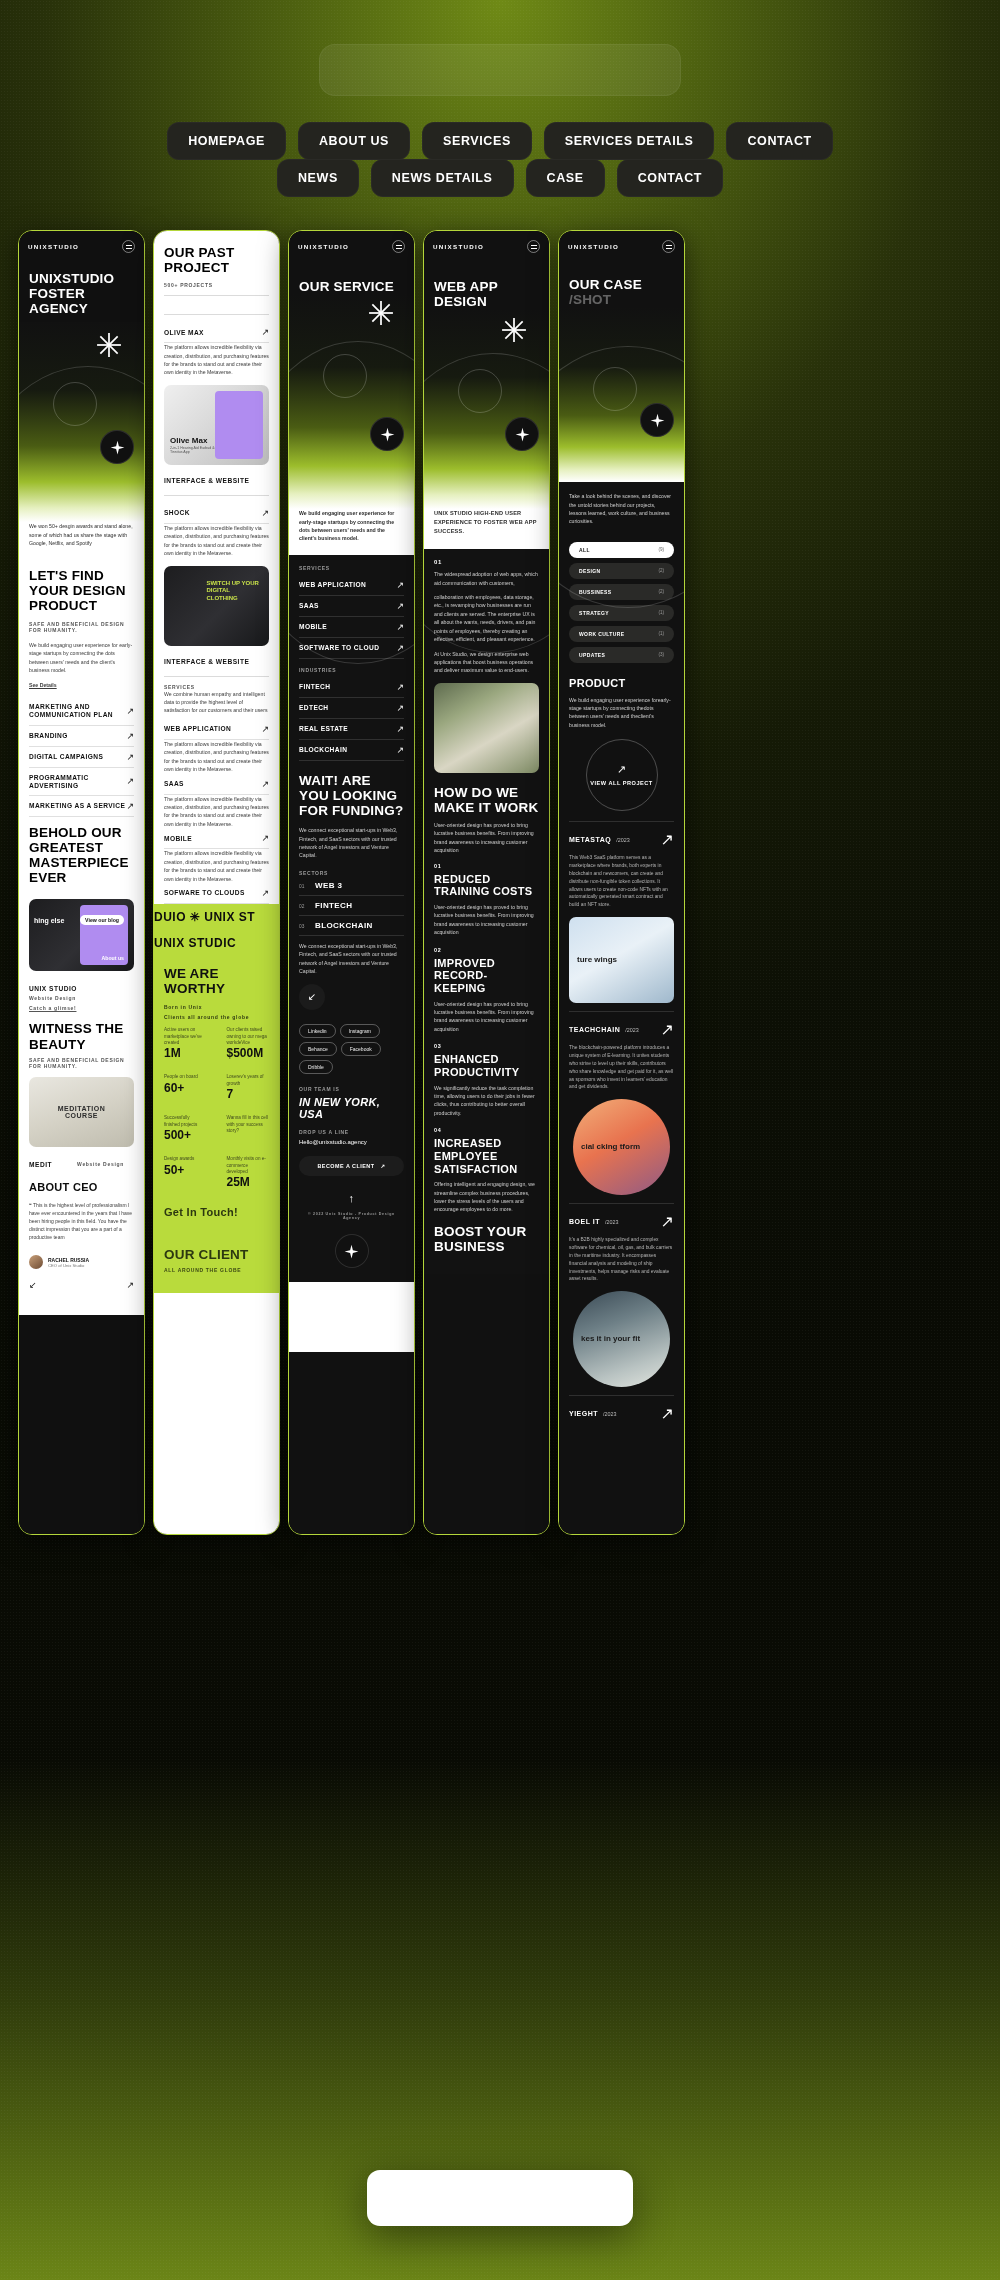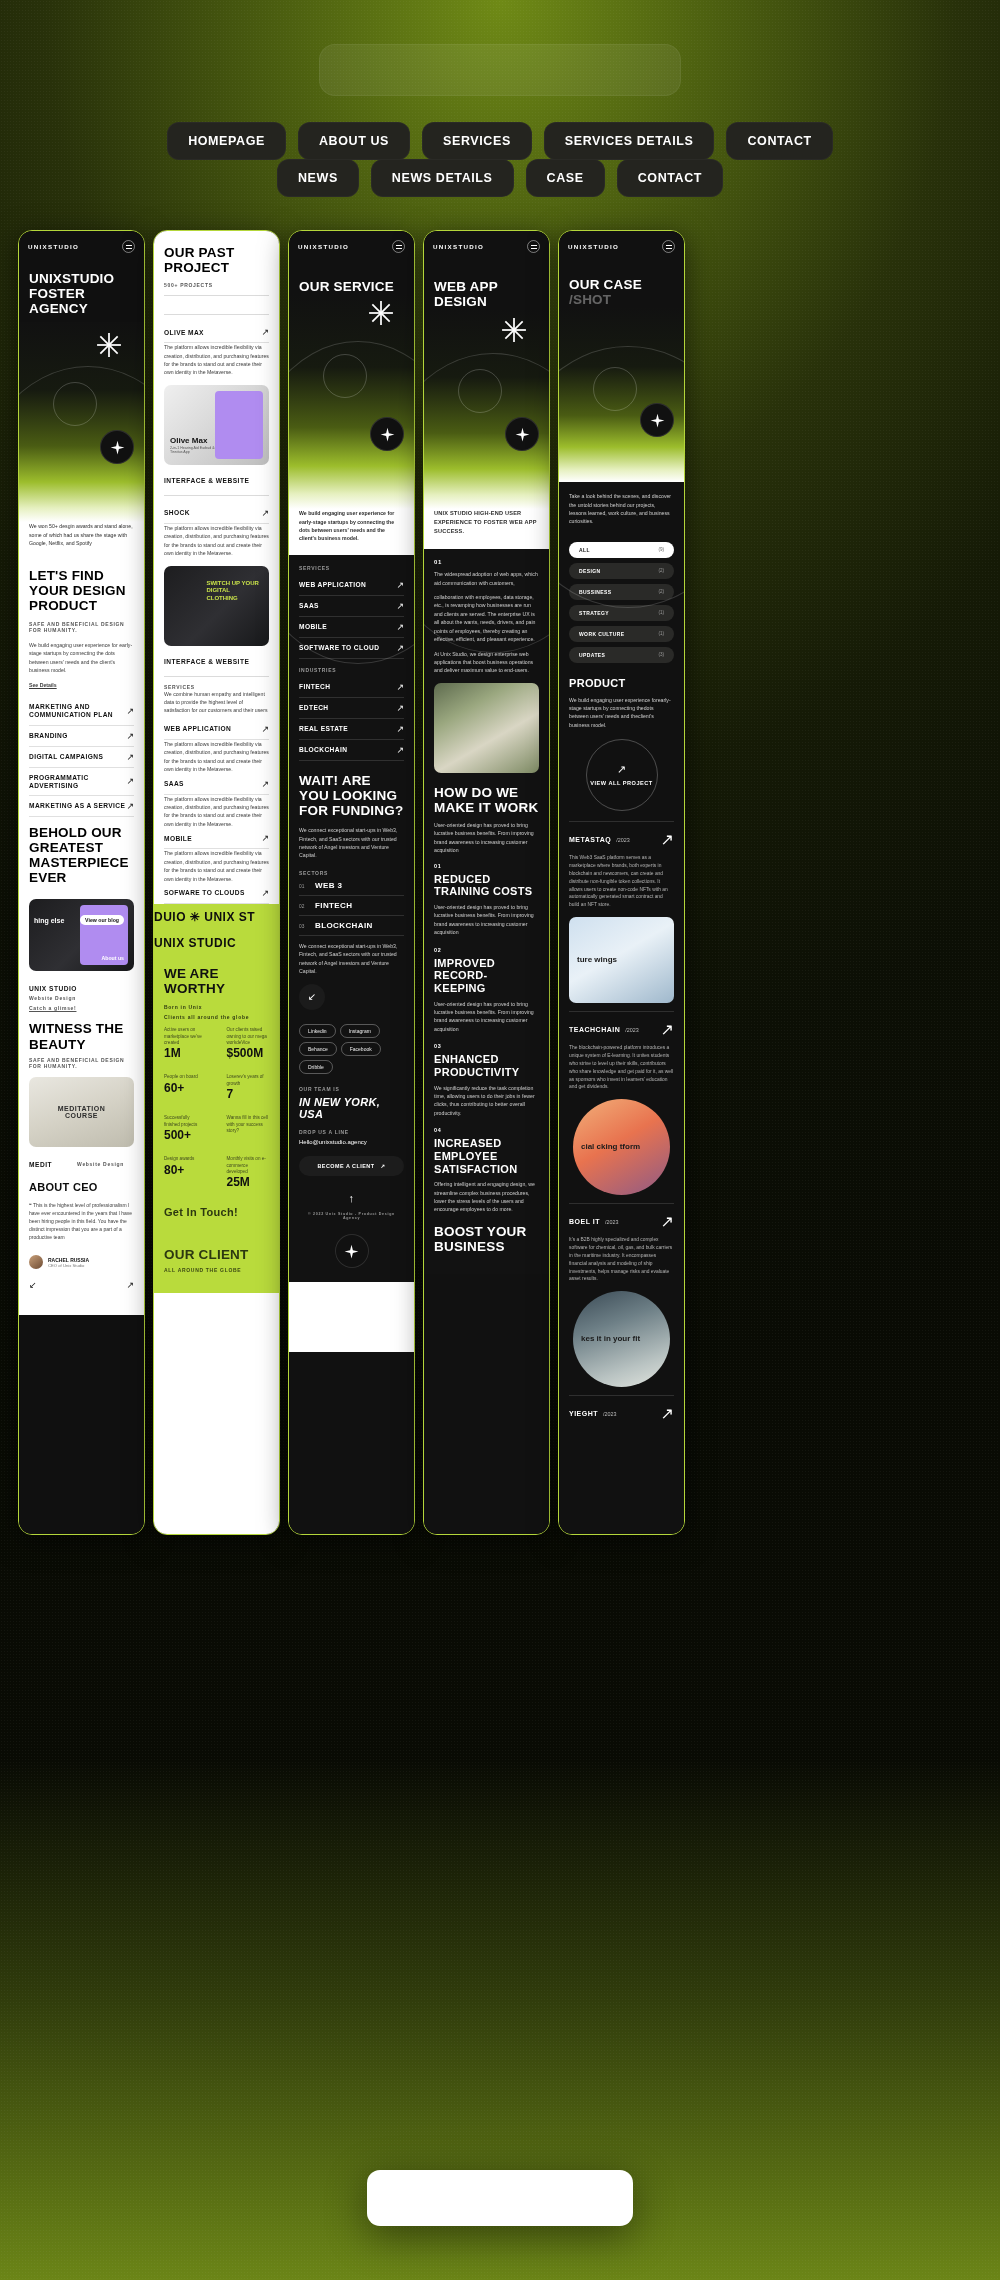--- a/index.html
+++ b/index.html
@@ -439,21 +439,21 @@
             </div>
             <div class="stat">
               <div class="k">Successfully finished projects</div>
               <div class="v">500+</div>
             </div>
             <div class="stat">
               <div class="k">Wanna fill in this cell with your success story?</div>
             </div>
             <div class="stat">
               <div class="k">Design awards</div>
-              <div class="v">80+</div>
+              <div class="v">50+</div>
             </div>
             <div class="stat">
               <div class="k">Monthly visits on e-commerce developed</div>
               <div class="v">25M</div>
             </div>
           </div>
           <div class="h2" style="color: rgb(44, 56, 16); padding: 10px;">Get In Touch!</div>
           <div style="height: 8px;"></div>
         </div>
         <div class="greenpanel">

